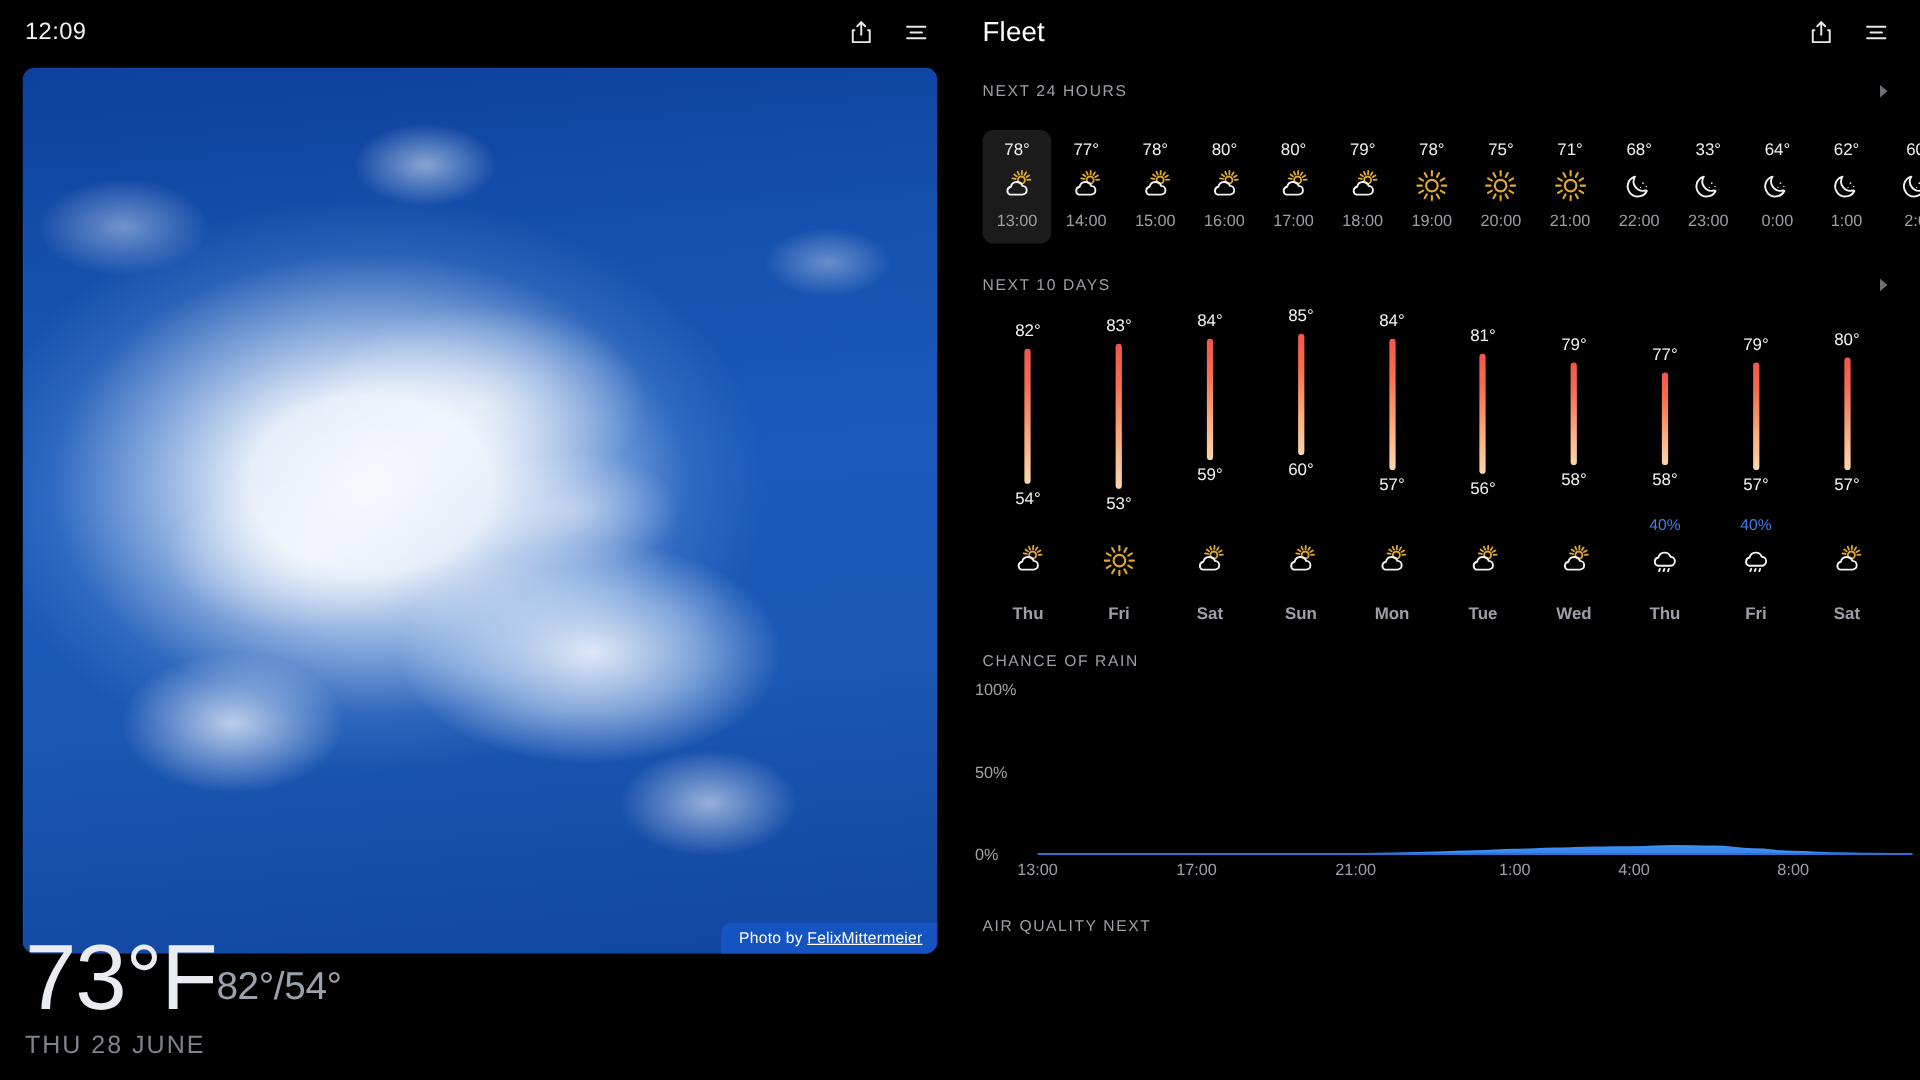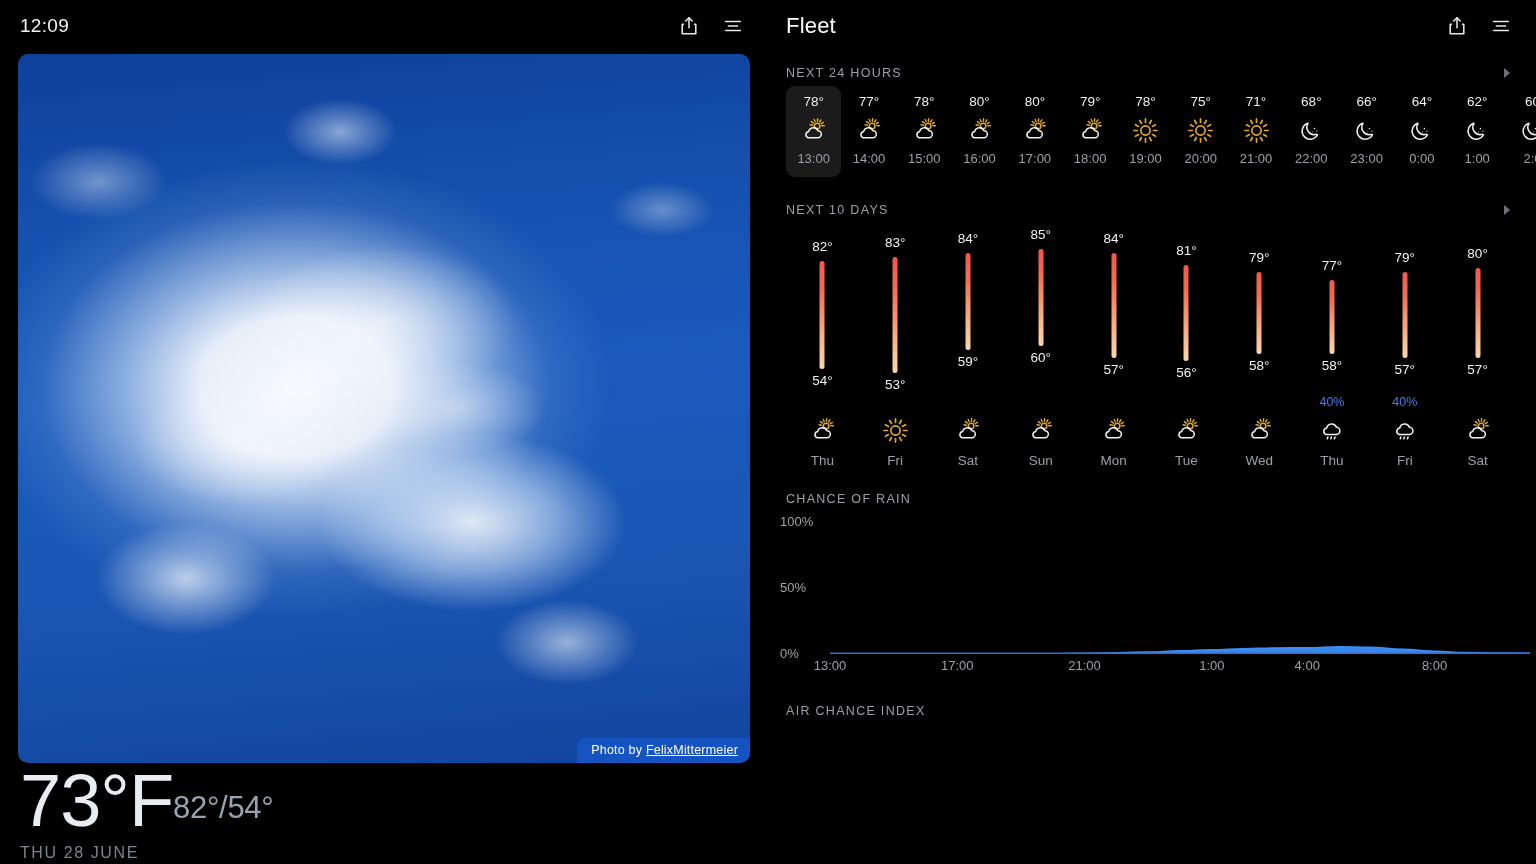--- a/index.html
+++ b/index.html
@@ -53,41 +53,41 @@
   }
   .credit a { color:#fff; text-decoration:underline; }
   .left-bottom { position:absolute; left:20px; bottom:0; width:720px; }
   .temp-row { display:flex; align-items:flex-end; gap:0; }
   .big-temp {
     font-size:74px; font-weight:200; line-height:.92;
     color:#e9ecf0; letter-spacing:-1px;
   }
   .hi-lo { font-size:31px; font-weight:300; color:#9aa3ad; padding-bottom:9px; letter-spacing:-.3px;}
   .date-line {
-    font-size:16px; color:#7c848d; letter-spacing:1.6px;
-    margin-top:9px; padding-bottom:2px;
+    font-size:20px; color:#7c848d; letter-spacing:1.6px;
+    margin-top:9px; padding-bottom:16px;
   }
 
   
   .right { width:768px; height:864px; background:#000; position:relative; overflow:hidden; }
   .right-topbar { height:52px; display:flex; align-items:center; padding:0 24px 0 18px; }
   .city-title { font-size:22px; font-weight:500; color:#fff; letter-spacing:.2px; }
   .sec-head {
     display:flex; align-items:center;
     padding:0 26px 0 18px;
     font-size:12.5px; letter-spacing:1.3px; color:#9ba0a6; font-weight:400;
   }
   .sec-head .arrow {
     margin-left:auto;
     width:0;height:0;border-left:6px solid #6d7176;
     border-top:5px solid transparent;border-bottom:5px solid transparent;
   }
 
   
-  .hourly { display:flex; margin-top:6px; padding-left:18px; }
+  .hourly { display:flex; margin-top:24px; padding-left:18px; }
   .hour {
     width:55.3px; flex:0 0 55.3px; text-align:center;
     padding:8px 0 11px; border-radius:9px;
   }
   .hour.active { background:#1b1b1b; }
   .hour .t { font-size:13.5px; color:#f0f0f0; }
   .hour .ic-box { height:42px; display:flex; align-items:center; justify-content:center; }
   .hour .h { font-size:13px; color:#9ba0a6; }
 
   
@@ -96,21 +96,21 @@
   .day { width:72.8px; flex:0 0 72.8px; text-align:center; position:relative; }
   .bar-area { height:172px; position:relative; }
   .hi-t, .lo-t { font-size:13.5px; color:#f2f2f2; position:absolute; left:0; right:0; }
   .bar {
     position:absolute; left:50%; transform:translateX(-50%);
     width:5px; border-radius:3px;
     background:linear-gradient(180deg,#f2574a 0%,#f56e52 28%,#fab181 70%,#fcd5ac 100%);
   }
   .pop { font-size:12.5px; color:#3f7fe8; height:16px; }
   .day-ic { height:38px; display:flex; align-items:center; justify-content:center; }
-  .day-lbl { font-size:13.5px; color:#9ba0a6; margin-top:4px; }
+  .day-lbl { font-size:13.5px; color:#9ba0a6; margin-top:16px;font-weight:bold; }
 
   
   .rain-sec { margin-top:24px; }
   .chart {
     position:relative; height:170px; margin-top:6px;
     padding-left:18px; padding-right:4px;
   }
   .ylab { position:absolute; font-size:13px; color:#a3a3a3; left:12px; }
   .plot { position:absolute; left:62px; right:6px; top:10px; bottom:28px; }
   .xticks { position:absolute; left:62px; right:6px; bottom:4px; height:20px; }
@@ -373,21 +373,21 @@
             <svg viewBox="0 0 24 24" width="27" height="27" fill="none" stroke="#f2f2f2" stroke-width="1.35" stroke-linecap="round" stroke-linejoin="round">
       <path d="M16.4 15.4A6.6 6.6 0 0 1 8.9 5.6a7.2 7.2 0 1 0 8.4 10.2 6.7 6.7 0 0 1-.9-.4z"></path>
       <circle cx="14.6" cy="10.2" r=".65" fill="#f2f2f2" stroke="none"></circle>
       <circle cx="16.9" cy="12.6" r=".5" fill="#f2f2f2" stroke="none"></circle>
       <circle cx="12.8" cy="13.3" r=".42" fill="#f2f2f2" stroke="none"></circle>
     </svg>
           </div>
           <div class="h">22:00</div>
         </div>
         <div class="hour">
-          <div class="t">66°</div>
+          <div class="t">33°</div>
           <div class="ic-box">
             <svg viewBox="0 0 24 24" width="27" height="27" fill="none" stroke="#f2f2f2" stroke-width="1.35" stroke-linecap="round" stroke-linejoin="round">
       <path d="M16.4 15.4A6.6 6.6 0 0 1 8.9 5.6a7.2 7.2 0 1 0 8.4 10.2 6.7 6.7 0 0 1-.9-.4z"></path>
       <circle cx="14.6" cy="10.2" r=".65" fill="#f2f2f2" stroke="none"></circle>
       <circle cx="16.9" cy="12.6" r=".5" fill="#f2f2f2" stroke="none"></circle>
       <circle cx="12.8" cy="13.3" r=".42" fill="#f2f2f2" stroke="none"></circle>
     </svg>
           </div>
           <div class="h">23:00</div>
         </div>
@@ -687,18 +687,18 @@
             <div class="xtick" style="left: 86.3636%;">8:00</div>
           </div>
       <div class="ylab" style="top: 2px;">100%</div>
           <div class="ylab" style="top: 68px;">50%</div>
           <div class="ylab" style="top: 134px;">0%</div>
         </div>
     </div>
 
     <div class="aqi-sec">
       <div class="sec-head">
-        <span>AIR CHANCE INDEX</span>
+        <span>AIR QUALITY NEXT</span>
       </div>
     </div>
 
   </div>
 </div>
 
 </body></html>

